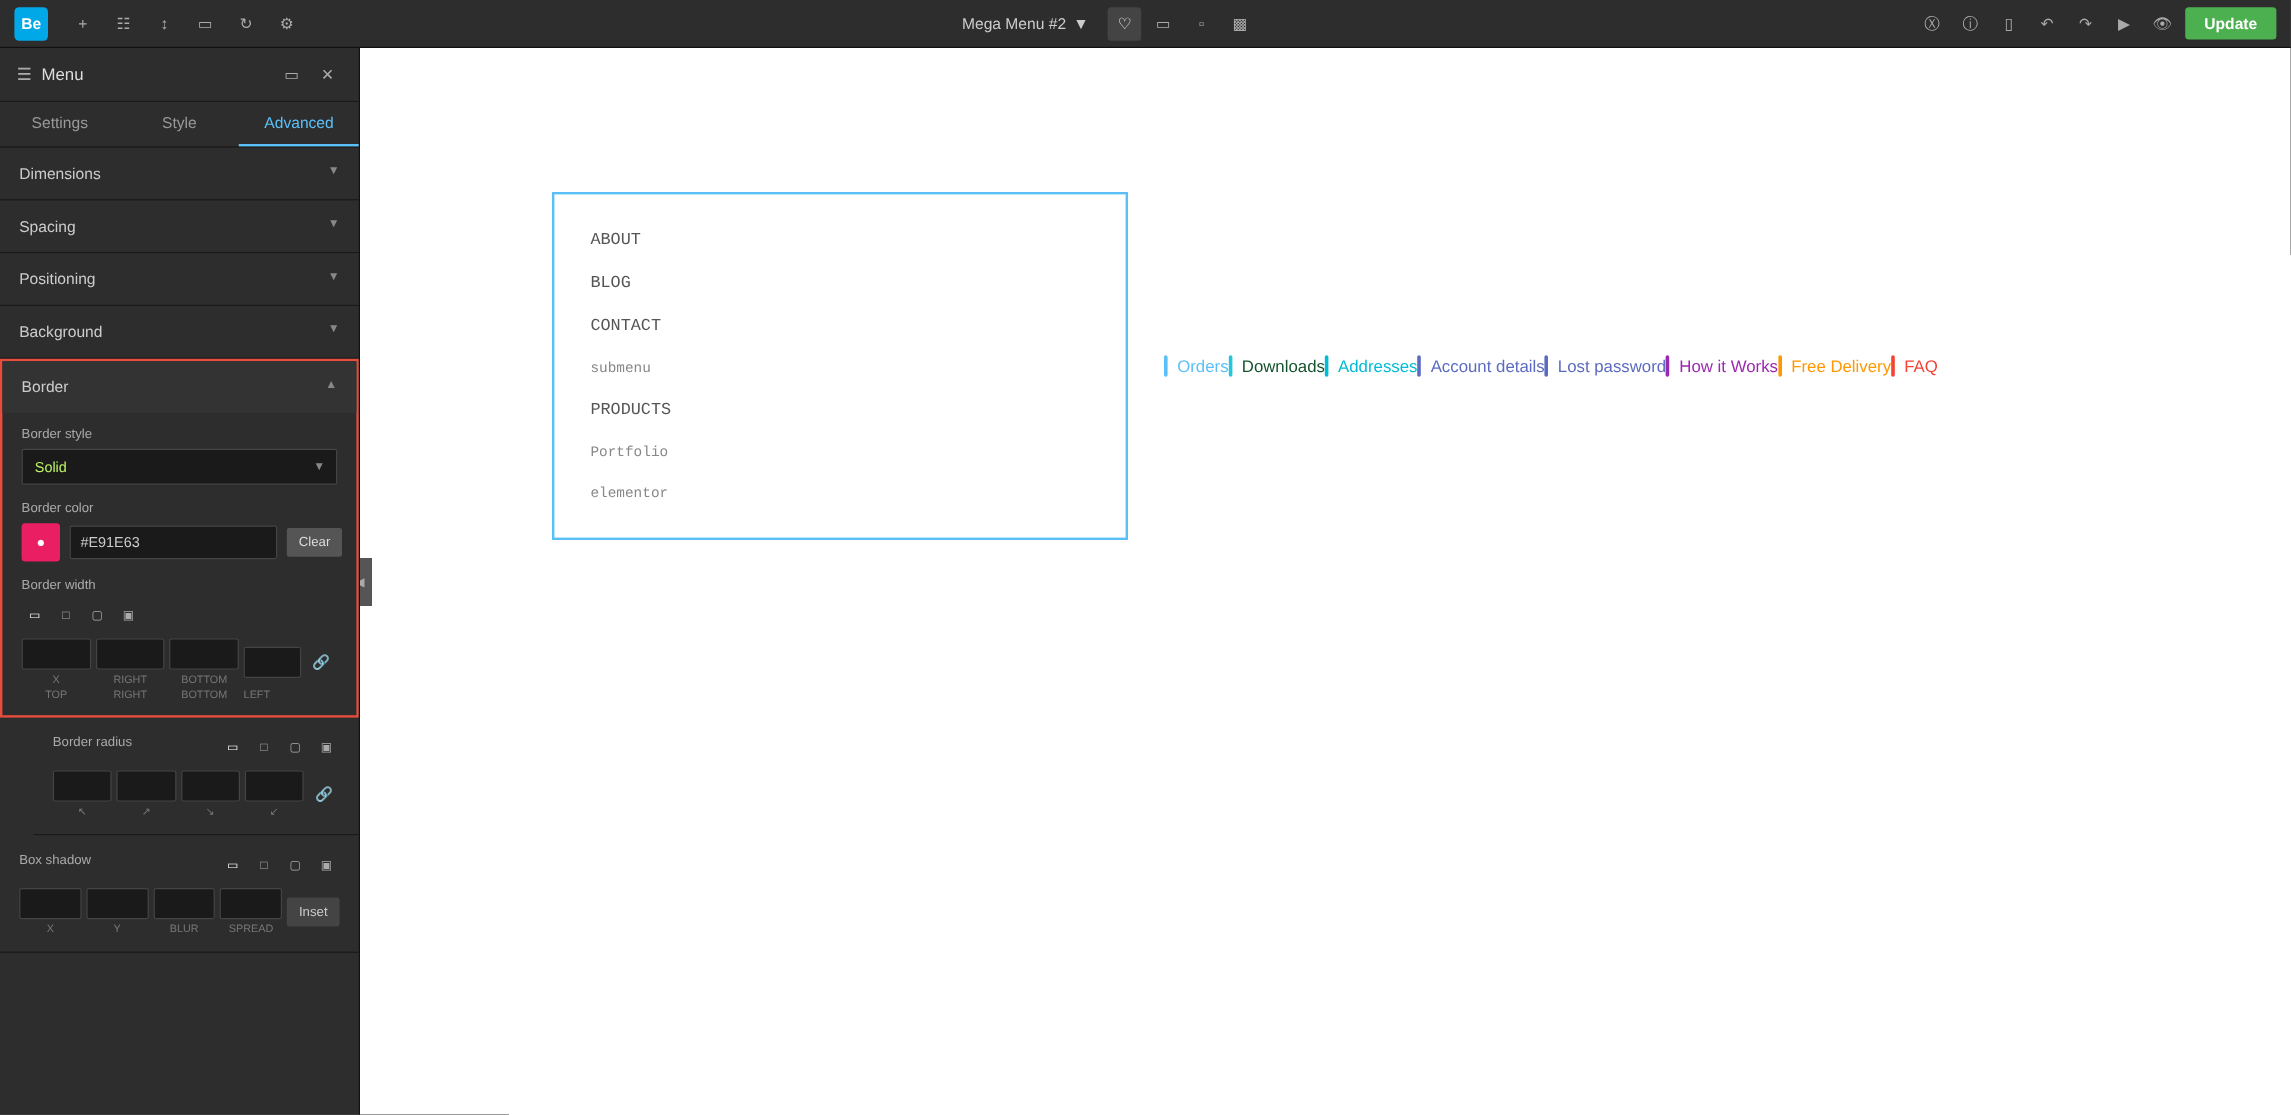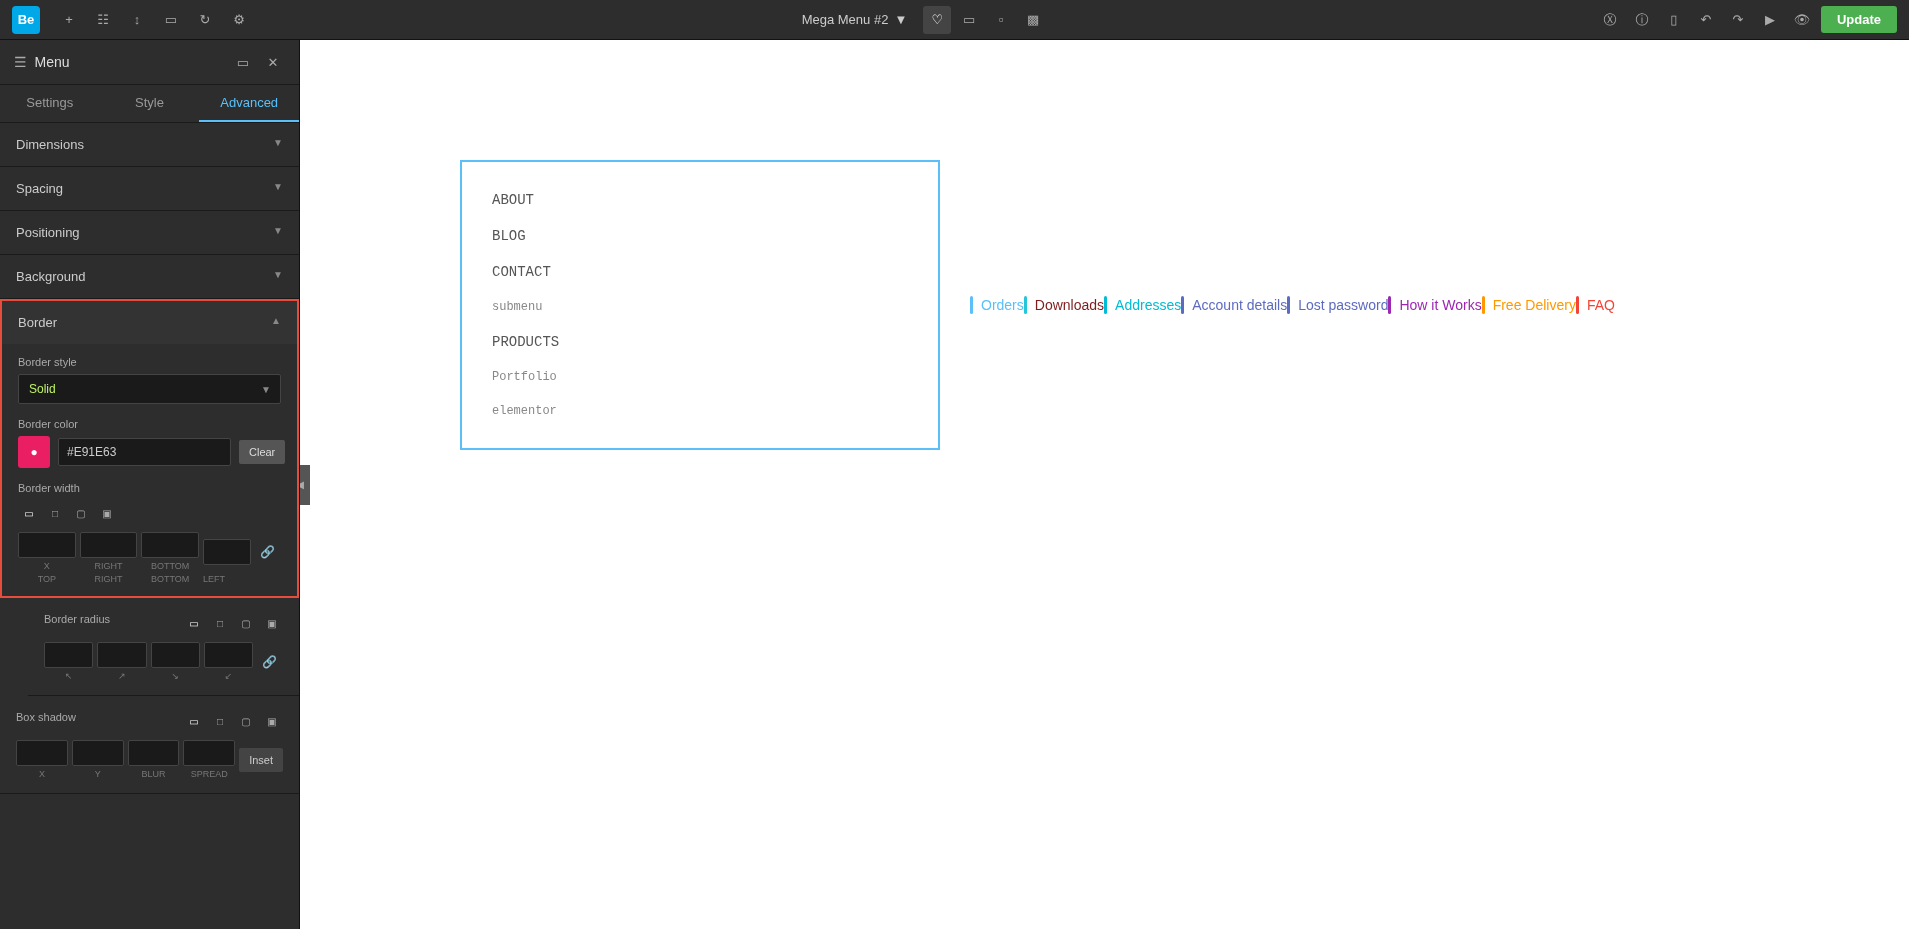--- a/index.html
+++ b/index.html
@@ -97,21 +97,21 @@
     .menu-right-item::before { content: ''; width: 3px; height: 18px; border-radius: 2px; flex-shrink: 0; }
     .menu-right-item.blue::before { background: #5bc0f8; }
     .menu-right-item.teal::before { background: #26c6da; }
     .menu-right-item.cyan::before { background: #00bcd4; }
     .menu-right-item.indigo::before { background: #5c6bc0; }
     .menu-right-item.purple::before { background: #9c27b0; }
     .menu-right-item.orange::before { background: #ff9800; }
     .menu-right-item.red::before { background: #f44336; }
     .menu-right-item-text { color: #5bc0f8; font-size: 14px; }
     .menu-right-item-text.blue { color: #5bc0f8; }
-    .menu-right-item-text.teal { color: #7f1d1d; }
+    .menu-right-item-text.teal { color: #14532d; }
     .menu-right-item-text.cyan { color: #00bcd4; }
     .menu-right-item-text.indigo { color: #5c6bc0; }
     .menu-right-item-text.purple { color: #9c27b0; }
     .menu-right-item-text.orange { color: #ff9800; }
     .menu-right-item-text.red { color: #f44336; }
 
     
     .collapse-btn { position: absolute; left: -10px; top: 50%; transform: translateY(-50%); width: 20px; height: 40px; background: #555; display: flex; align-items: center; justify-content: center; cursor: pointer; color: #aaa; font-size: 10px; border-radius: 2px 0 0 2px; }
   </style>
 </head>

